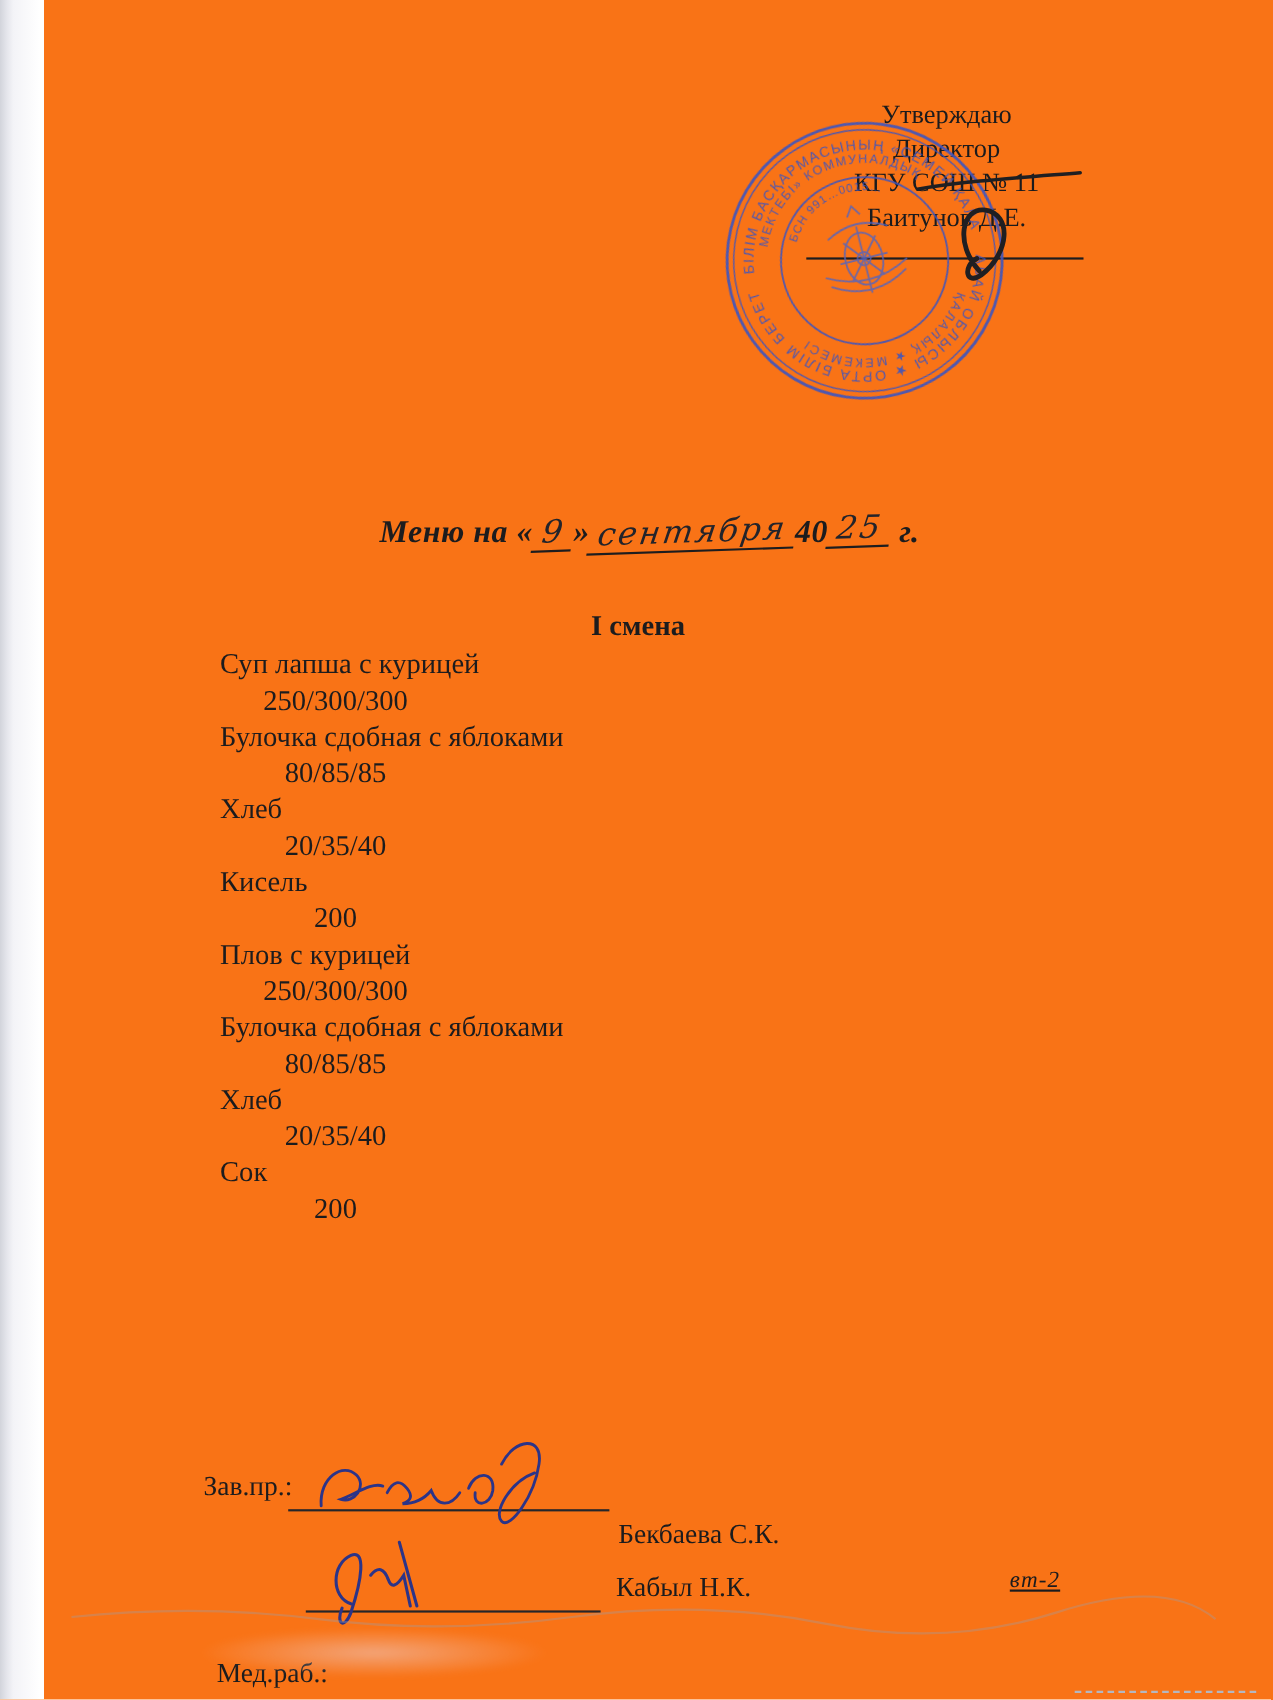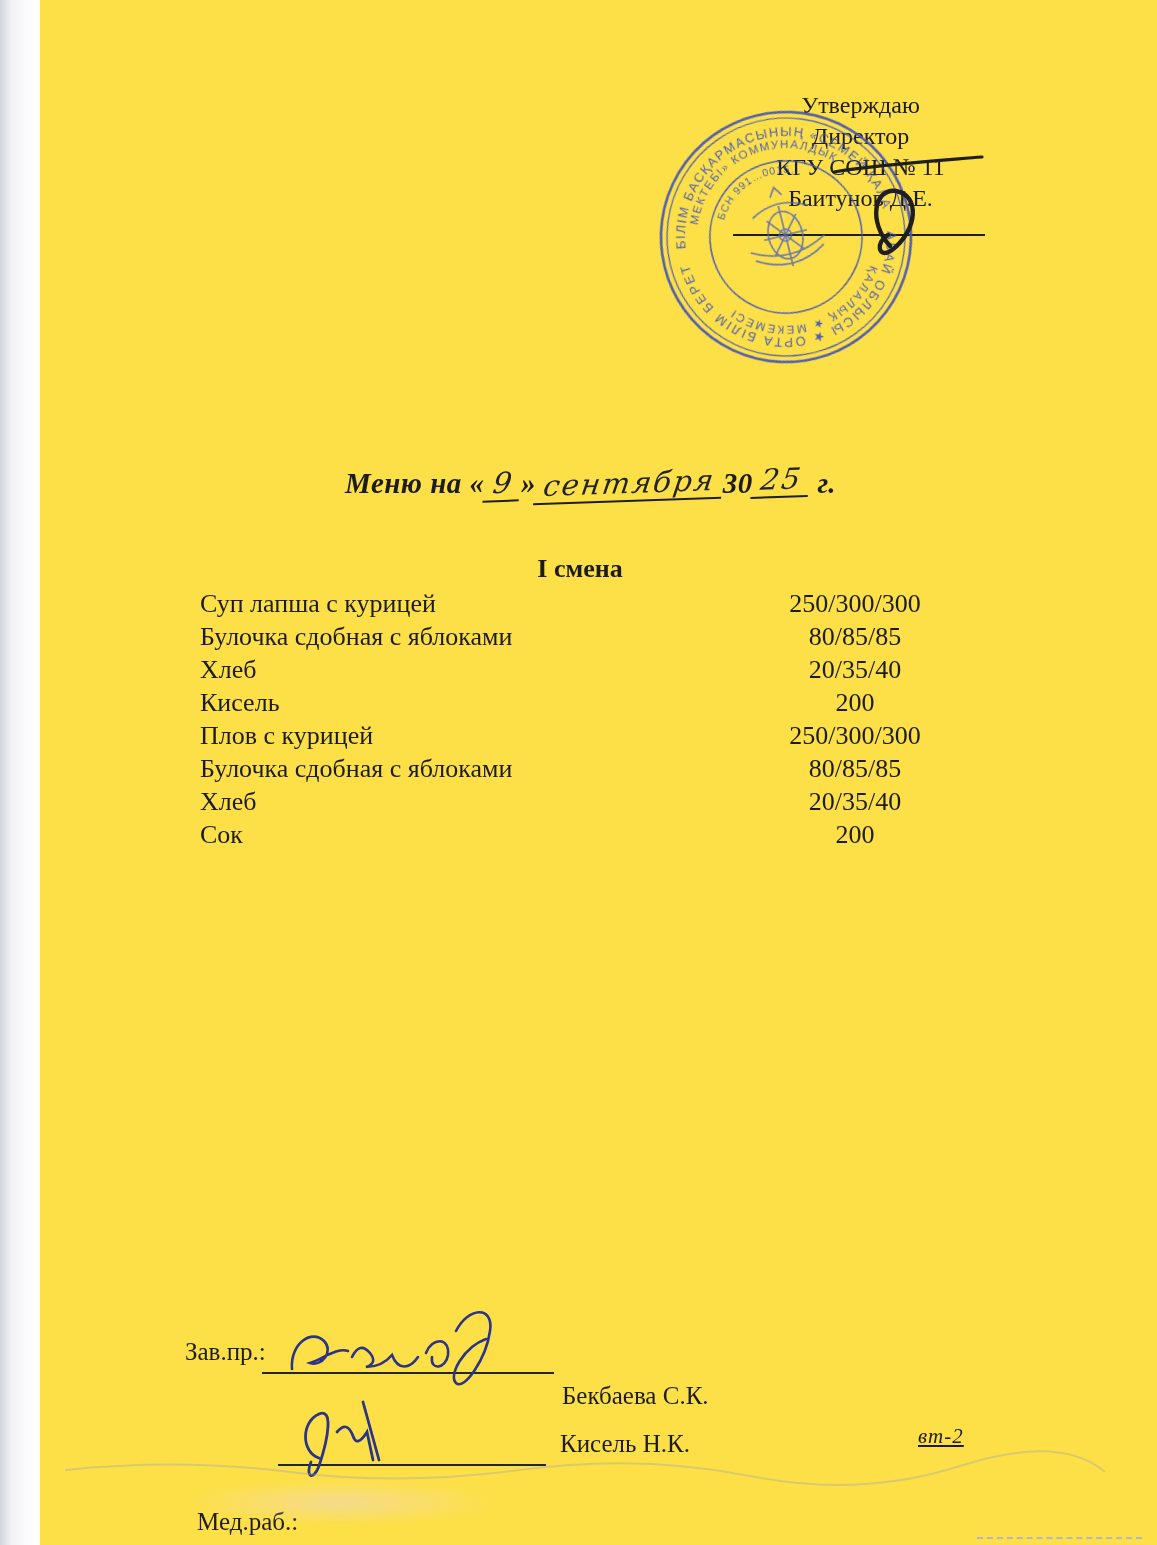--- a/index.html
+++ b/index.html
@@ -1,19 +1,19 @@
 <!DOCTYPE html>
 <html><head>
 <meta charset="utf-8">
 <style>
   html,body{margin:0;padding:0;background:#ffffff;}
   .page{
     position:relative;
     width:1157px;height:1545px;
-    background:#fde047;
+    background:#f97316;
     overflow:hidden;
     font-family:"Liberation Serif", serif;
     color:#1c1c1e;
   }
   .scan-edge{
     position:absolute;left:0;top:0;width:40px;height:100%;
     background:linear-gradient(to right,#d2d4db 0px,#e4e5eb 6px,#f3f3f7 12px,#ffffff 36px);
   }
   
   .approval{
@@ -56,21 +56,21 @@
   .yr{position:relative;top:-4px;}
   
   .menu{
     position:absolute;left:200px;top:552px;width:760px;
     font-size:26px;line-height:33px;
   }
   .shift-heading{
     text-align:center;font-weight:bold;margin:0 0 2px 0;
   }
   .shift2-heading{margin-top:3px;}
-  .menu-row{display:flex;align-items:baseline;}
+  .menu-row{display:flex;align-items:baseline;flex-direction:column;}
   .dish{flex:1;}
   .portions{width:210px;text-align:center;}
   
   .sig-label{position:absolute;font-size:25px;}
   .sig-line{position:absolute;height:0;border-top:2px solid #26262a;}
   .sig-name{position:absolute;font-size:25px;}
   .sig-svg{position:absolute;}
   .footnote{
     position:absolute;left:918px;top:1424px;
     font-size:21px;font-style:italic;letter-spacing:1px;text-decoration:underline;
@@ -145,21 +145,21 @@
   </svg>
 
   <svg class="director-sign" viewBox="0 0 180 130" xmlns="http://www.w3.org/2000/svg">
     <g stroke="#1f1f22" fill="none" stroke-linecap="round">
       <path d="M 14,34 C 55,27 100,24 162,19" stroke-width="3.2"></path>
       <path d="M 70,108 C 48,84 54,50 76,53 C 100,57 98,92 72,112 C 58,122 55,104 68,97" stroke-width="4.4"></path>
     </g>
   </svg>
 
   <div class="title-row">
-    <span>Меню на «</span><span class="hand fill-line">9</span><span>»</span><span class="hand fill-line">сентября</span><span>30</span><span class="hand fill-line yr">25</span>
+    <span>Меню на «</span><span class="hand fill-line">9</span><span>»</span><span class="hand fill-line">сентября</span><span>40</span><span class="hand fill-line yr">25</span>
     <span>г.</span>
   </div>
 
   <div class="menu">
     <div class="shift-heading">I смена</div>
 
     <div class="menu-row">
       <span class="dish">Суп лапша с курицей</span>
       <span class="portions">250/300/300</span>
     </div>
@@ -209,21 +209,21 @@
 
   <div class="sig-label" style="left:185px;top:1508px;margin-left:12px;">Мед.раб.:</div>
   <div class="sig-line" style="left:278px;top:1464px;width:268px;"></div>
   <svg class="sig-svg" style="left:285px;top:1388px;" width="140" height="100" viewBox="0 0 140 100" xmlns="http://www.w3.org/2000/svg">
     <g stroke="#2c3488" fill="none" stroke-width="2.8" stroke-linecap="round">
       <path d="M 34,70 C 16,64 16,34 34,26 C 48,20 44,48 34,78 C 28,94 20,88 26,74"></path>
       <path d="M 52,44 q 10,-12 16,4 q 4,12 14,-4 l 6,28"></path>
       <path d="M 78,14 l 16,58"></path>
     </g>
   </svg>
-  <div class="sig-name" style="left:560px;top:1430px;">Кисель Н.К.</div>
+  <div class="sig-name" style="left:560px;top:1430px;">Кабыл Н.К.</div>
 
   <div class="footnote">вт-2</div>
 
   <svg class="bleed" viewBox="0 0 1050 70" xmlns="http://www.w3.org/2000/svg">
     <path d="M 5,30 Q 120,18 230,32 T 460,30 T 690,36 T 900,26 T 1045,32" stroke="#9aa0ac" stroke-width="2" fill="none"></path>
   </svg>
   <div class="smudge"></div>
 
   <div class="dashed-corner"></div>
 

